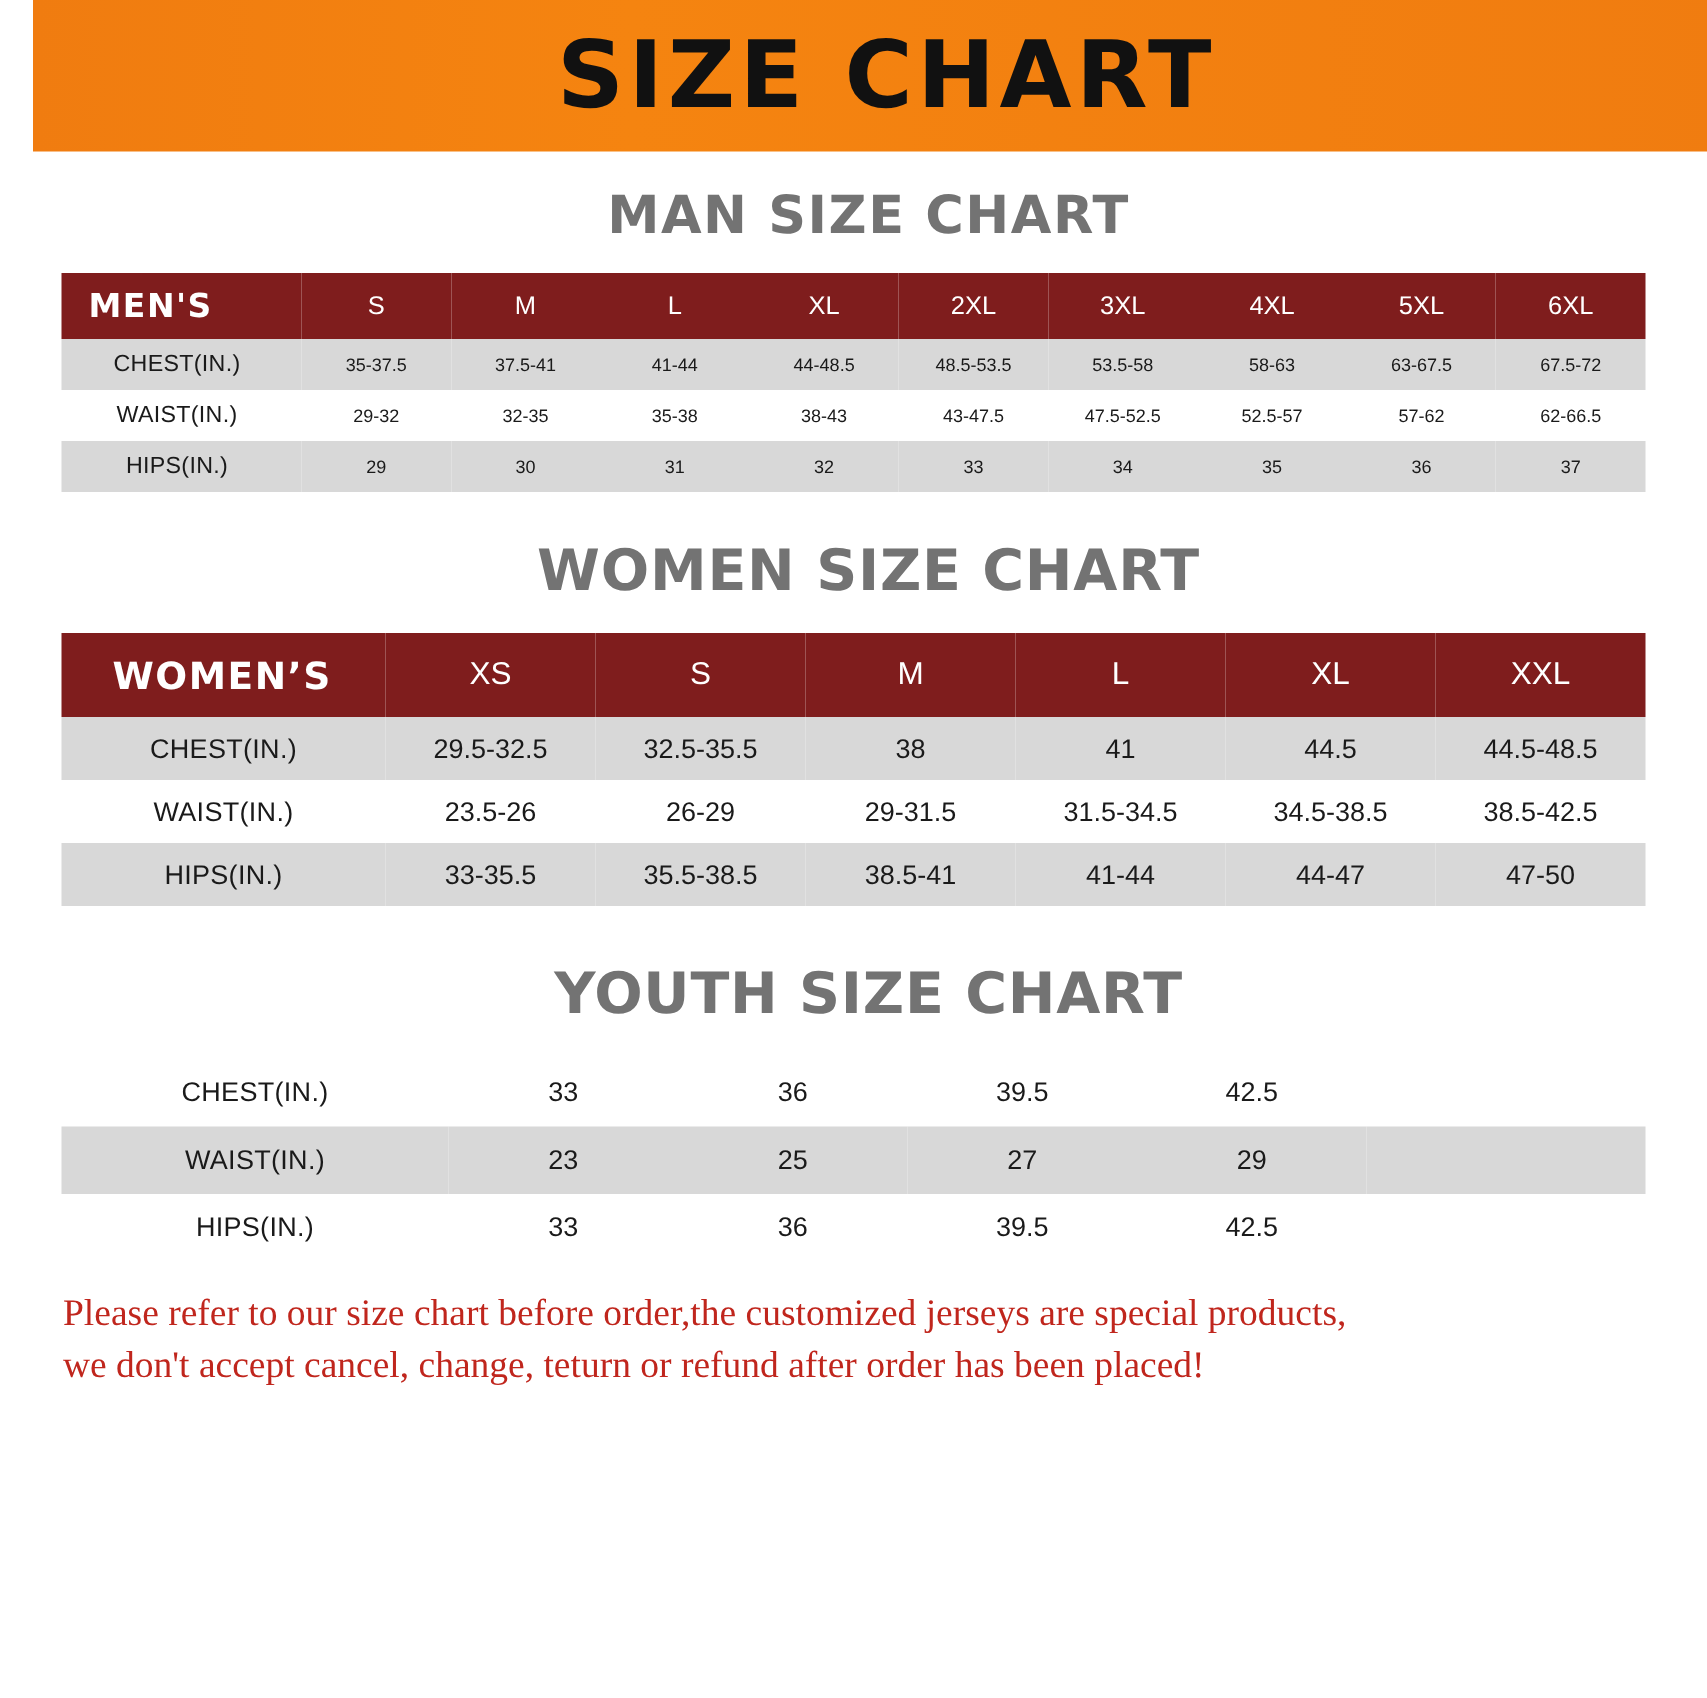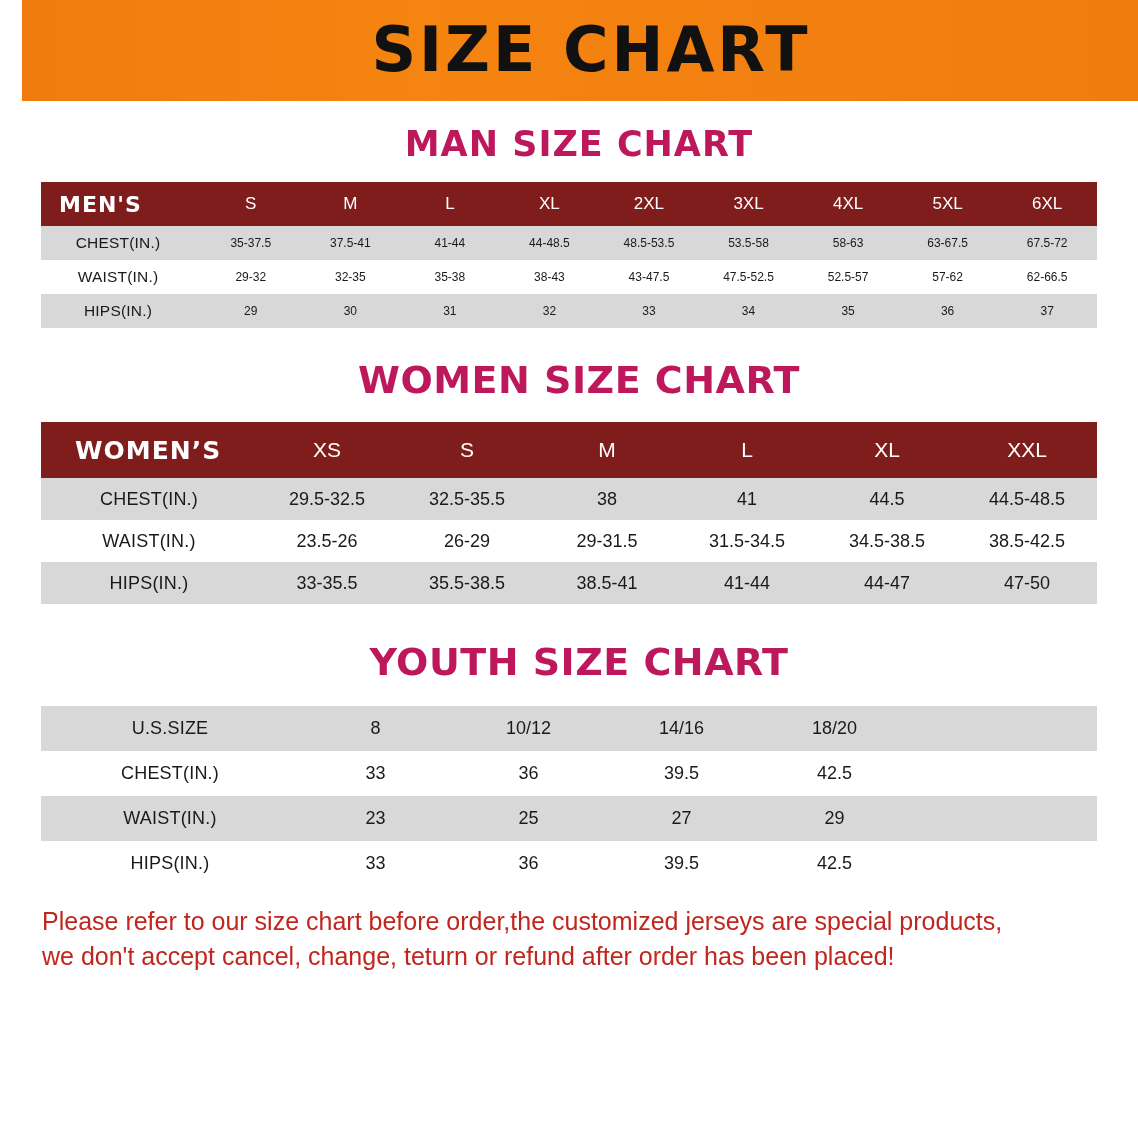--- a/index.html
+++ b/index.html
@@ -40,21 +40,21 @@
     color: #111111;
     line-height: 1;
     margin-top: -2px;
   }
 
   
   .section-title {
     text-align: center;
     font-family: "DejaVu Sans", sans-serif;
     font-weight: bold;
-    color: #be185d;
+    color: #737373;
     padding-left: 20px;
   }
   .section-title.man {
     font-size: 35px;
     letter-spacing: 1px;
     margin-top: 23px;
     margin-bottom: 0;
   }
   .section-title.women {
     font-size: 38px;
@@ -130,21 +130,21 @@
   #youth-table tbody tr td { height: 45px; }
   #youth-table .row-label { font-size: 18px; }
   #youth-table .row-cell { font-size: 18px; }
 
   
   .note {
     margin: 18px auto 0 auto;
     width: 1060px;
     text-align: left;
     color: #c0261d;
-    font-family: Liberation Sans, sans-serif;
+    font-family: Liberation Serif, serif;
     font-size: 25px;
     line-height: 1.38;
     padding-left: 6px;
   }
   .note span { display: block; }
 </style>
 </head>
 <body>
 
 <div class="page">
@@ -266,28 +266,20 @@
   <div class="section-title youth">YOUTH SIZE CHART</div>
 
   <div class="table-wrap" id="youth-table-wrap">
     <table id="youth-table">
       <colgroup>
         <col style="width:258px">
         <col span="4">
         <col style="width:186px">
       </colgroup>
       <tbody>
-        <tr class="shade-dark">
-          <td class="row-label">U.S.SIZE</td>
-          <td class="row-cell">8</td>
-          <td class="row-cell">10/12</td>
-          <td class="row-cell">14/16</td>
-          <td class="row-cell">18/20</td>
-          <td class="row-cell"></td>
-        </tr>
         <tr class="shade-light">
           <td class="row-label">CHEST(IN.)</td>
           <td class="row-cell">33</td>
           <td class="row-cell">36</td>
           <td class="row-cell">39.5</td>
           <td class="row-cell">42.5</td>
           <td class="row-cell"></td>
         </tr>
         <tr class="shade-dark">
           <td class="row-label">WAIST(IN.)</td>

